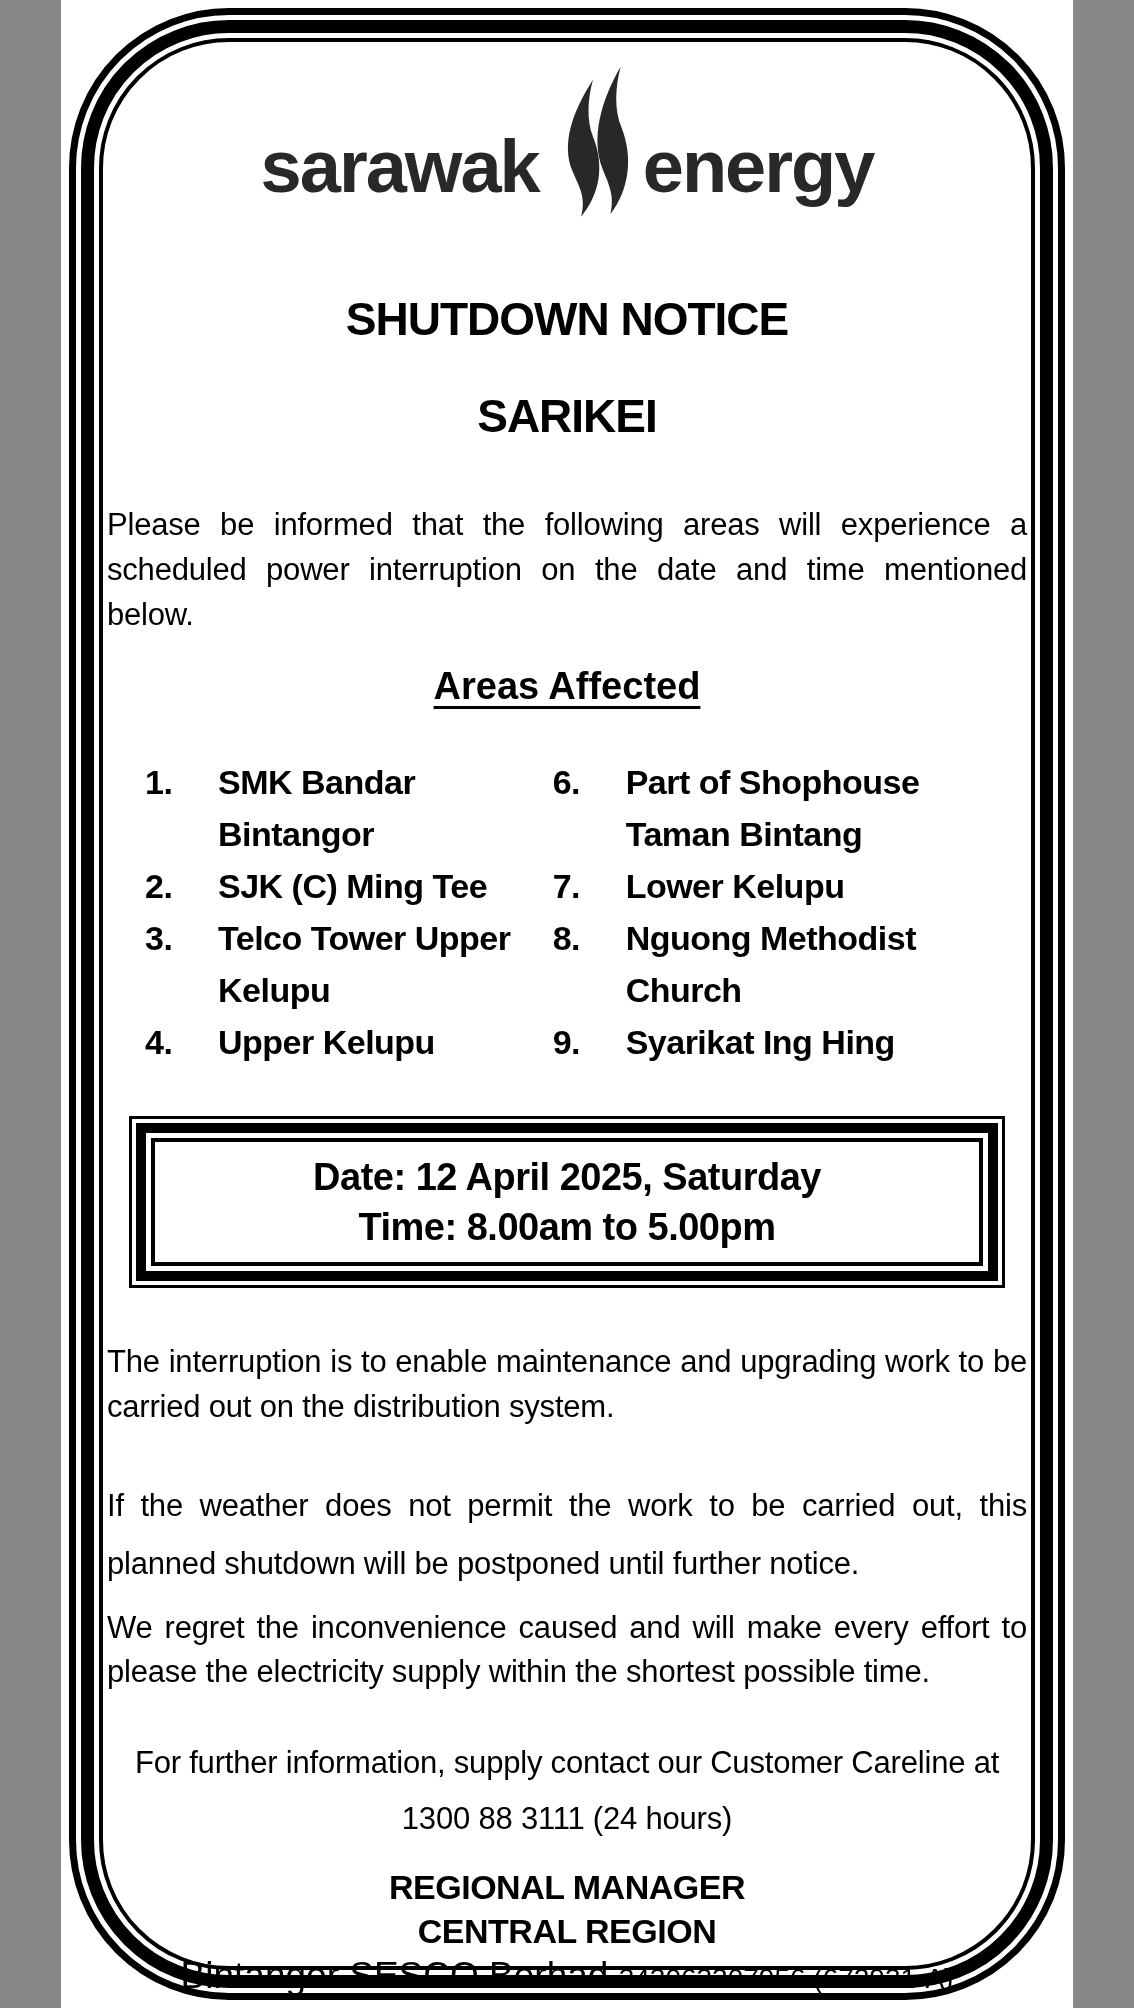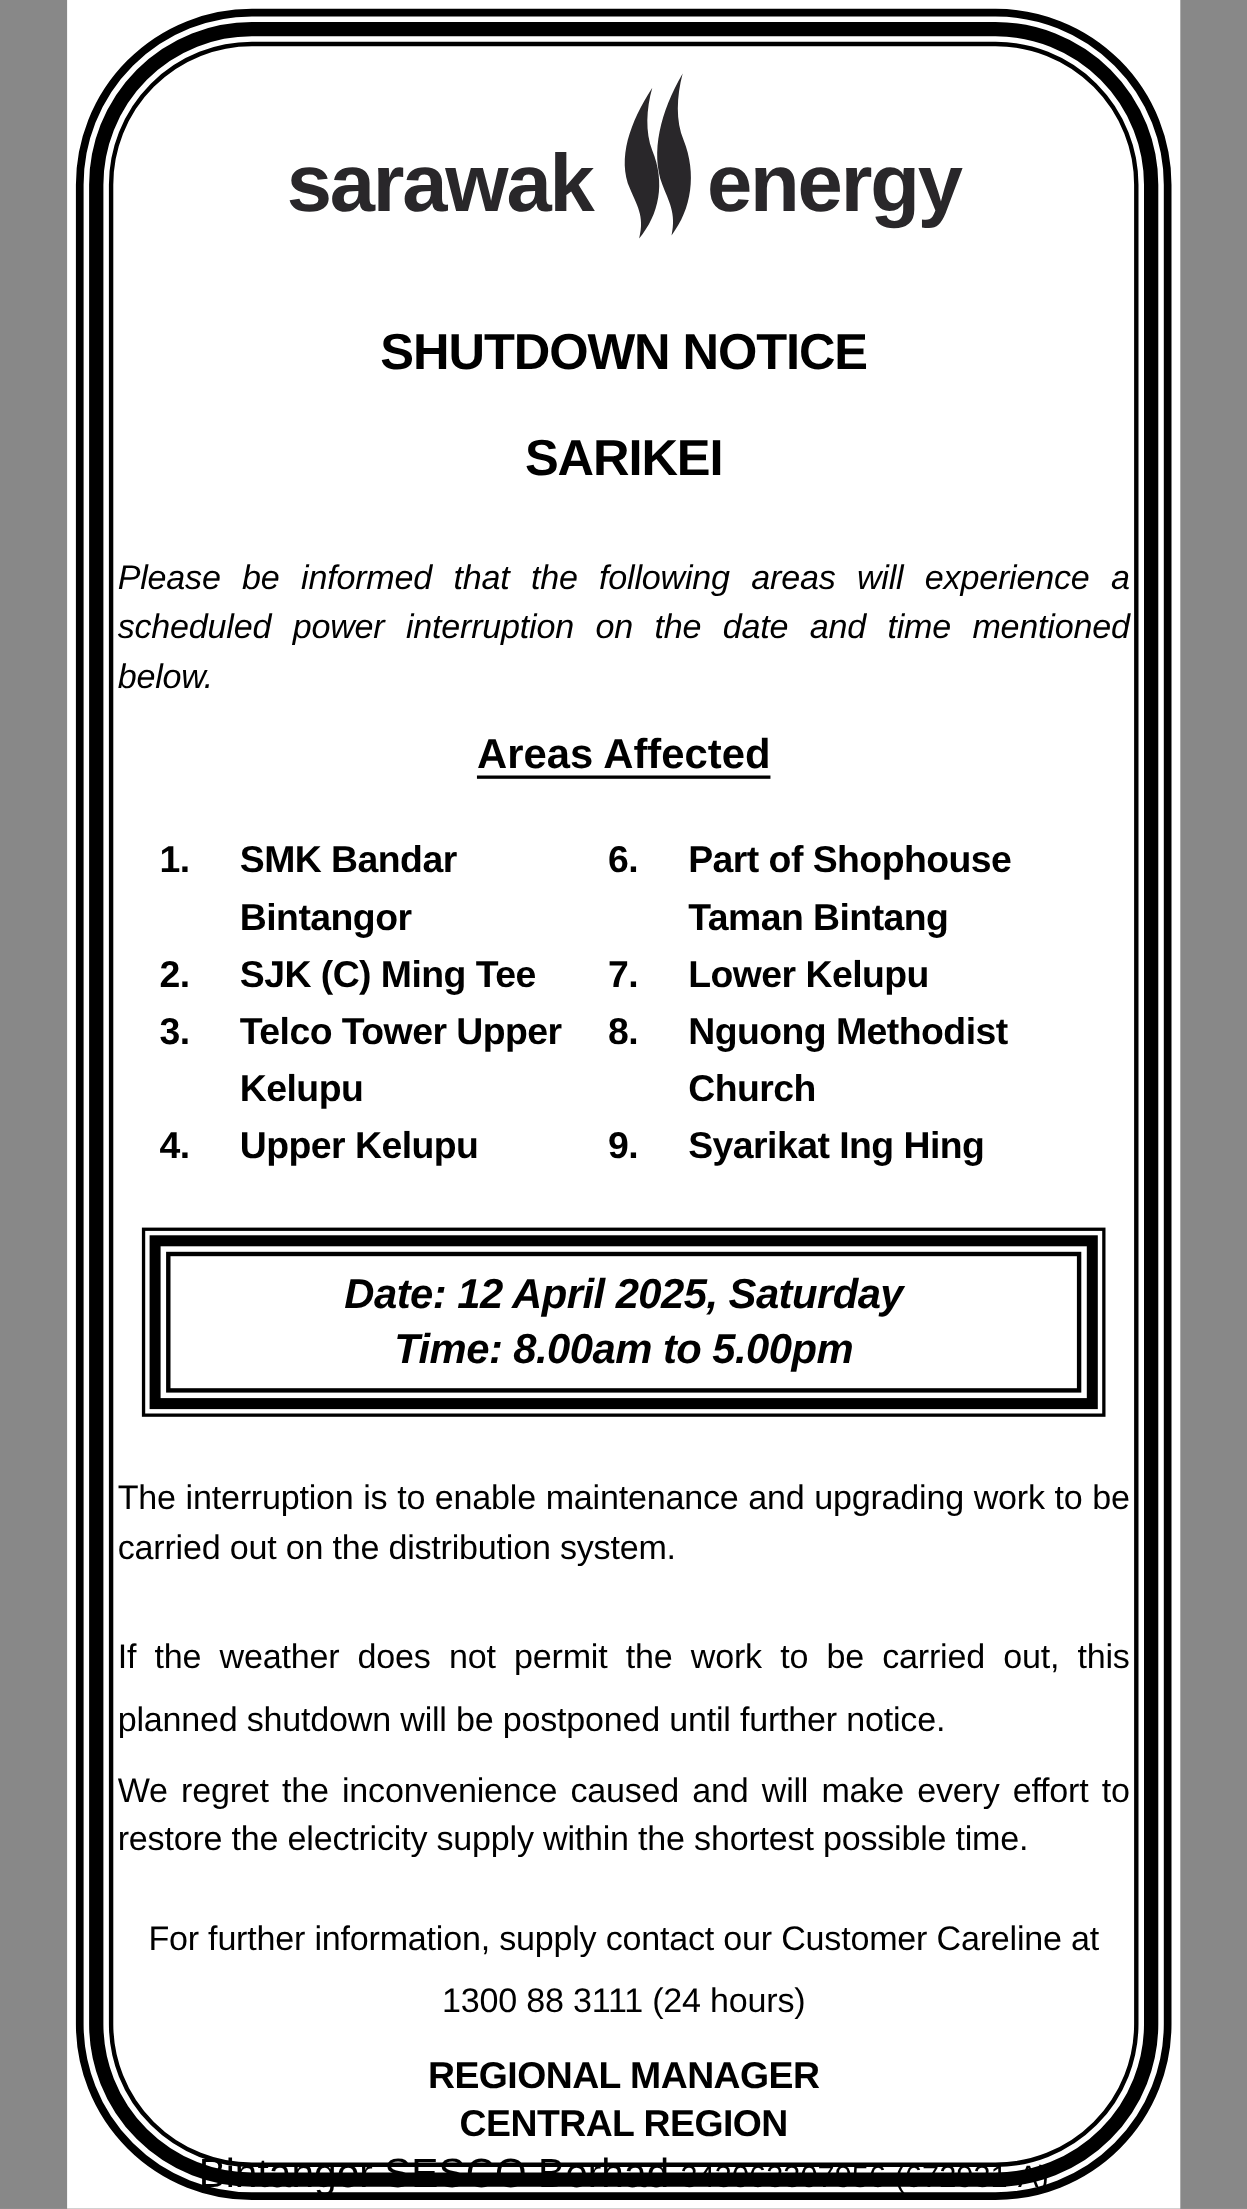--- a/index.html
+++ b/index.html
@@ -67,21 +67,21 @@
     line-height:1.1;
   }
 
   p.body{
     margin-top:52px;
     font-size:31px;
     line-height:1.45;
     text-align:justify;
     letter-spacing:-0.2px;
   }
-  p.intro{margin-top:62px;font-style:italic;}
+  p.intro{margin-top:62px;}
   p.wide-lines{margin-top:48px;line-height:1.84;}
   p.tight{margin-top:14px;}
 
   h3.areas-heading{
     margin-top:26px;
     text-align:center;
     font-size:38px;
     line-height:1.2;
     text-decoration:underline;
     text-decoration-thickness:3px;
@@ -103,21 +103,20 @@
     font-size:34px;
     line-height:52px;
     letter-spacing:-0.5px;
   }
 
   
   .sched-outer{
     margin:48px 22px 0 22px;
     border:3px solid var(--ink);
     padding:4px;
-    font-style:italic;
   }
   .sched-mid{
     border:10px solid var(--ink);
     padding:5px;
   }
   .sched-inner{
     border:4px solid var(--ink);
     padding:10px 10px;
     text-align:center;
   }
@@ -225,21 +224,21 @@
       <div class="sched-mid">
         <div class="sched-inner">
           <div class="sched-line">Date: 12 April 2025, Saturday</div>
           <div class="sched-line">Time: 8.00am to 5.00pm</div>
         </div>
       </div>
     </div>
 
     <p class="body">The interruption is to enable maintenance and upgrading work to be carried out on the distribution system.</p>
     <p class="body wide-lines">If the weather does not permit the work to be carried out, this planned shutdown will be postponed until further notice.</p>
-    <p class="body tight">We regret the inconvenience caused and will make every effort to restore the electricity supply within the shortest possible time.</p>
+    <p class="body tight">We regret the inconvenience caused and will make every effort to please the electricity supply within the shortest possible time.</p>
 
     <div class="contact">
       <div>For further information, supply contact our Customer Careline at</div>
       <div>1300 88 3111 (24 hours)</div>
     </div>
 
     <div class="signature">
       <div class="sig-bold">REGIONAL MANAGER</div>
       <div class="sig-bold">CENTRAL REGION</div>
       <div class="sig-company">

